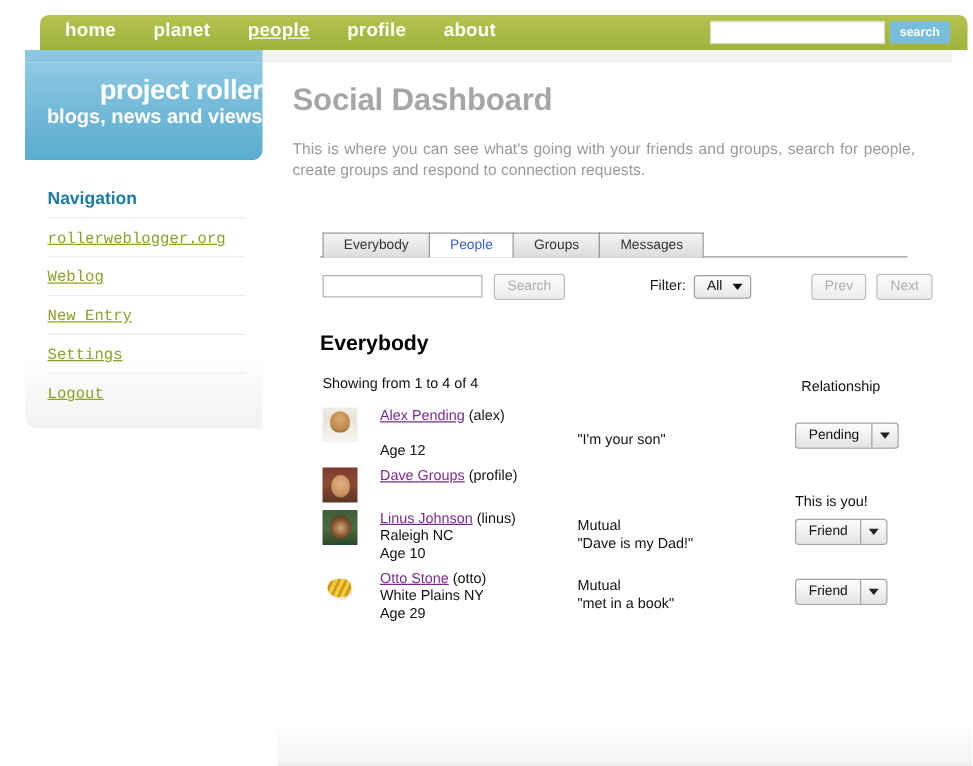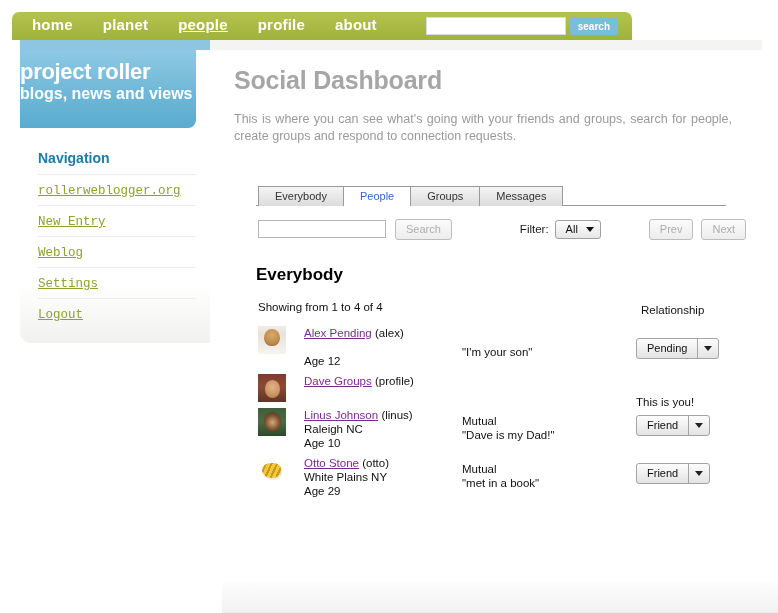--- a/index.html
+++ b/index.html
@@ -9,22 +9,22 @@
     background: #ffffff;
     font-family: "Liberation Sans", sans-serif;
     overflow: hidden;
   }
 
   #page { position: relative; width: 778px; height: 613px; background:#fff; }
 
   
   .topbar {
     position: absolute;
-    left: 12px; top: 12px;
-    width: 620px; height: 28px;
+    left: 32px; top: 12px;
+    width: 742px; height: 28px;
     background: linear-gradient(to bottom, #b4c34f 0%, #a9ba44 55%, #9fb23c 100%);
     border-radius: 7px 7px 0 0;
   }
   .nav-links {
     position: absolute; left: 20px; top: 4px;
     display: flex; gap: 30px; align-items: center;
   }
   .nav-links a {
     color: #ffffff;
     font-size: 15px;
@@ -71,25 +71,25 @@
     width: 190px; height: 10px;
     background: #8ec5e0;
   }
 
   
   .sidebar {
     position: absolute; left: 20px; top: 50px;
     width: 190px;
   }
   .brand {
-    width: 176px; height: 78px;
+    width: 190px; height: 78px;
     background: linear-gradient(to bottom, #8ec9e4 0%, #6db6d6 60%, #5aaccf 100%);
     border-radius: 0 0 8px 0;
     color: #ffffff;
-    text-align: left;
+    text-align: right;
     padding-top: 10px;
   }
   .brand-title {
     font-size: 22px; font-weight: bold; line-height: 24px;
     letter-spacing: -0.3px;
   }
   .brand-sub {
     font-size: 16px; font-weight: bold; line-height: 19px;
   }
 
@@ -340,24 +340,24 @@
     </div>
   </div>
 
   <div class="navbox">
     <div class="navbox-title">Navigation</div>
     <ul class="navlist">
       <li>
         <a href="#">rollerweblogger.org</a>
       </li>
       <li>
-        <a href="#">New Entry</a>
+        <a href="#">Weblog</a>
       </li>
       <li>
-        <a href="#">Weblog</a>
+        <a href="#">New Entry</a>
       </li>
       <li>
         <a href="#">Settings</a>
       </li>
       <li>
         <a href="#">Logout</a>
       </li>
     </ul>
   </div>
 

